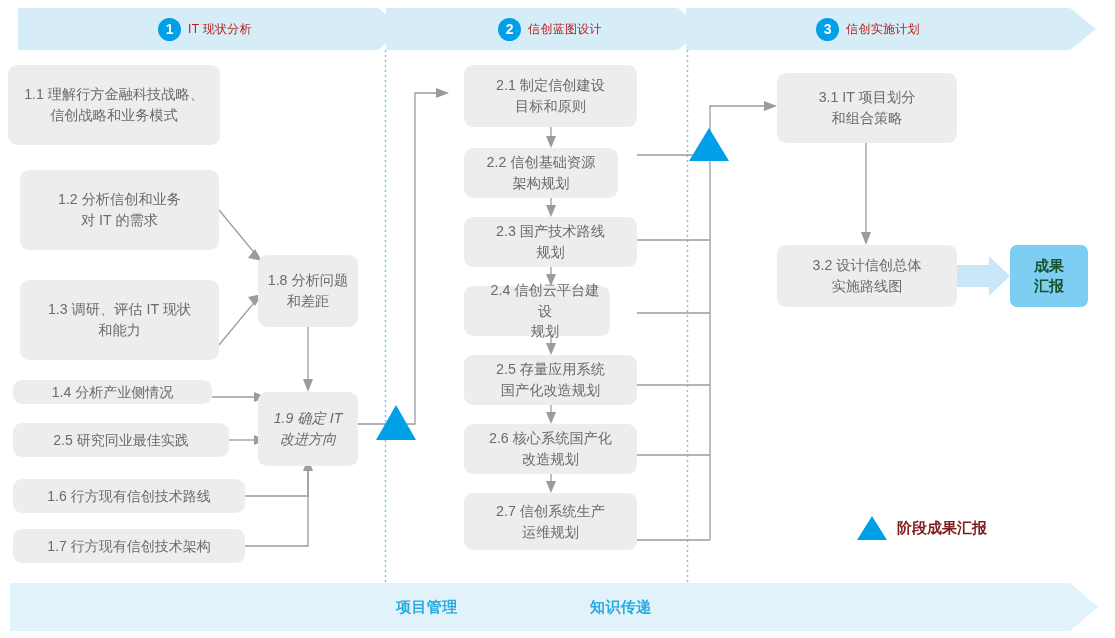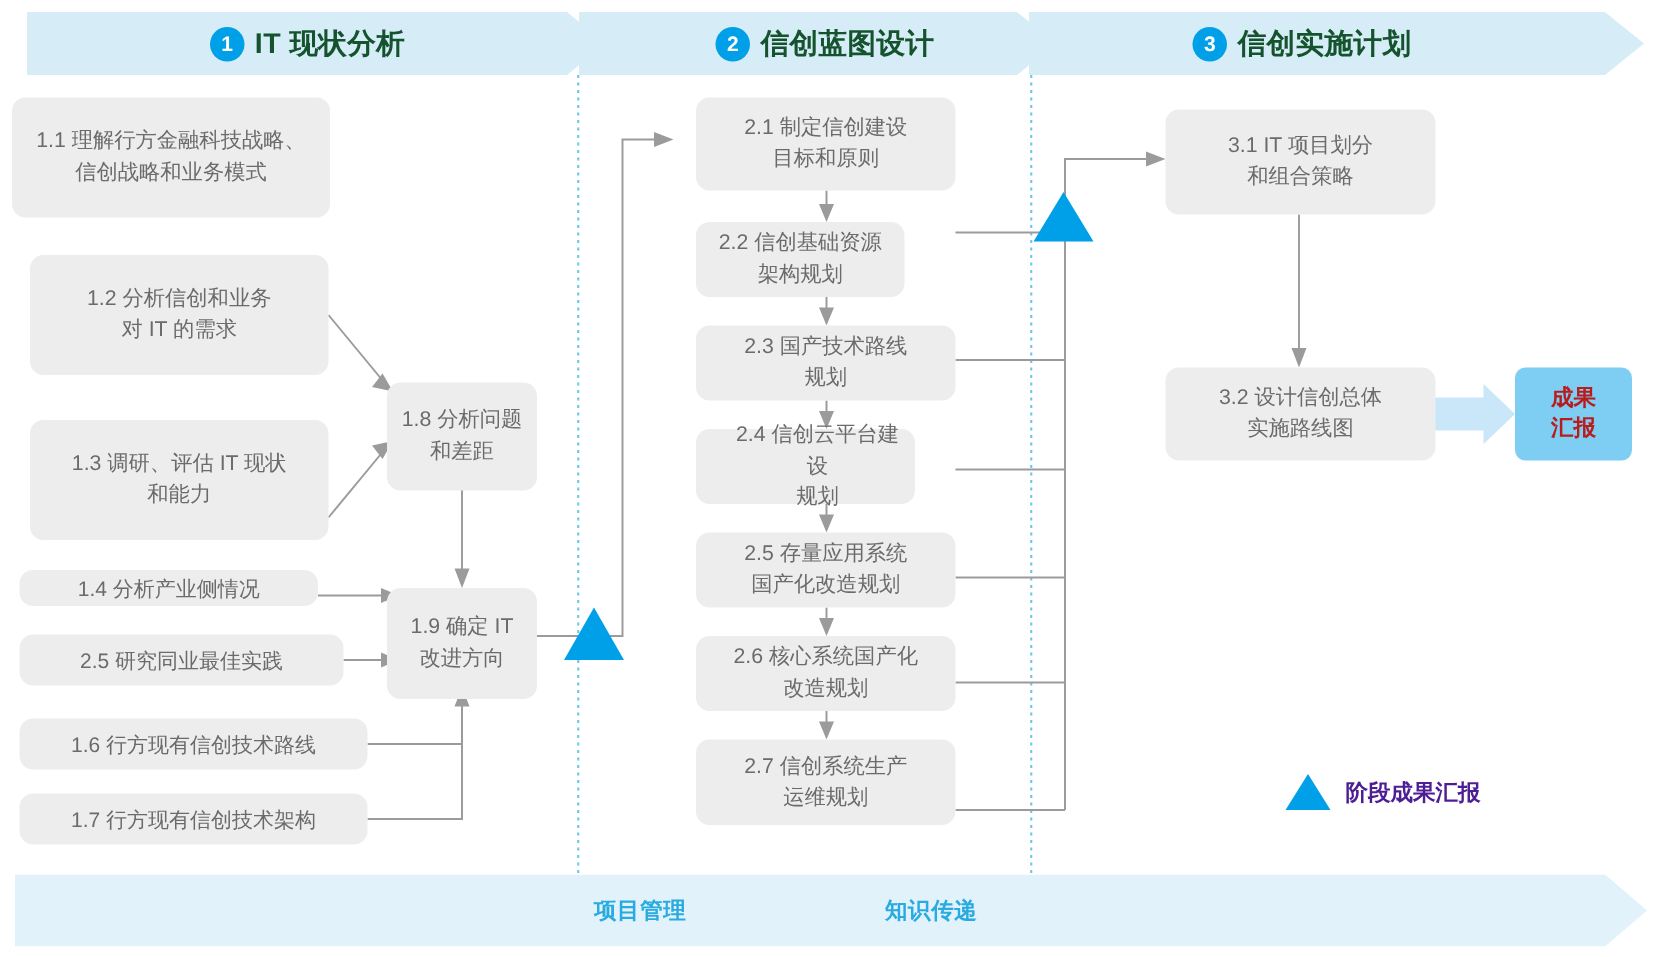--- a/index.html
+++ b/index.html
@@ -48,23 +48,23 @@
     color: #ffffff;
     font-size: 14px;
     font-weight: bold;
     display: flex;
     align-items: center;
     justify-content: center;
     line-height: 1;
     font-family: "Liberation Sans", sans-serif;
   }
   .phase-text {
-    color: #14532d;
-    font-size: 19px;
-    font-weight: bold;
+    color: #b91c1c;
+    font-size: 12px;
+    font-weight: normal;
     letter-spacing: 0.3px;
     white-space: nowrap;
   }
 
   
   .footer-band {
     position: absolute;
     left: 0;
     top: 583px;
     width: 1115px;
@@ -99,21 +99,21 @@
     box-sizing: border-box;
     padding: 4px 8px;
     white-space: pre-line;
   }
   .node.small { font-size: 14px; }
 
   .result-node {
     position: absolute;
     background: #7ECEF4;
     border-radius: 7px;
-    color: #b91c1c;
+    color: #14532d;
     font-size: 15px;
     font-weight: bold;
     line-height: 1.35;
     display: flex;
     align-items: center;
     justify-content: center;
     text-align: center;
     white-space: pre-line;
     box-sizing: border-box;
   }
@@ -126,21 +126,21 @@
     gap: 10px;
   }
   .legend-tri {
     width: 0;
     height: 0;
     border-left: 15px solid transparent;
     border-right: 15px solid transparent;
     border-bottom: 24px solid #00A0E9;
   }
   .legend-text {
-    color: #4c1d95;
+    color: #7f1d1d;
     font-size: 15px;
     font-weight: bold;
     white-space: nowrap;
   }
 
   
   #wires {
     position: absolute;
     left: 0;
     top: 0;
@@ -260,26 +260,26 @@
   <div class="node" style="left:20px; top:170px; width:199px; height:80px;">1.2 分析信创和业务
 对 IT 的需求</div>
   <div class="node" style="left:20px; top:280px; width:199px; height:80px;">1.3 调研、评估 IT 现状
 和能力</div>
   <div class="node small" style="left:13px; top:380px; width:199px; height:24px;">1.4 分析产业侧情况</div>
   <div class="node small" style="left:13px; top:423px; width:216px; height:34px;">2.5 研究同业最佳实践</div>
   <div class="node small" style="left:13px; top:479px; width:232px; height:34px;">1.6 行方现有信创技术路线</div>
   <div class="node small" style="left:13px; top:529px; width:232px; height:34px;">1.7 行方现有信创技术架构</div>
   <div class="node" style="left:258px; top:222px; width:100px; height:72px;margin-top:33px;">1.8 分析问题
 和差距</div>
-  <div class="node" style="left:258px; top:392px; width:100px; height:74px;">1.9 确定 IT
+  <div class="node" style="left:258px; top:392px; width:100px; height:74px;font-style:italic;">1.9 确定 IT
 改进方向</div>
 
   <div class="node" style="left:464px; top:65px; width:173px; height:62px;">2.1 制定信创建设
 目标和原则</div>
-  <div class="node" style="left:464px; top:148px; width:139px; height:50px;">2.2 信创基础资源
+  <div class="node" style="left:464px; top:148px; width:154px; height:50px;">2.2 信创基础资源
 架构规划</div>
   <div class="node" style="left:464px; top:217px; width:173px; height:50px;">2.3 国产技术路线
 规划</div>
   <div class="node" style="left:464px; top:286px; width:146px; height:50px;padding-left:24px;">2.4 信创云平台建设
 规划</div>
   <div class="node" style="left:464px; top:355px; width:173px; height:50px;">2.5 存量应用系统
 国产化改造规划</div>
   <div class="node" style="left:464px; top:424px; width:173px; height:50px;">2.6 核心系统国产化
 改造规划</div>
   <div class="node" style="left:464px; top:493px; width:173px; height:57px;">2.7 信创系统生产

